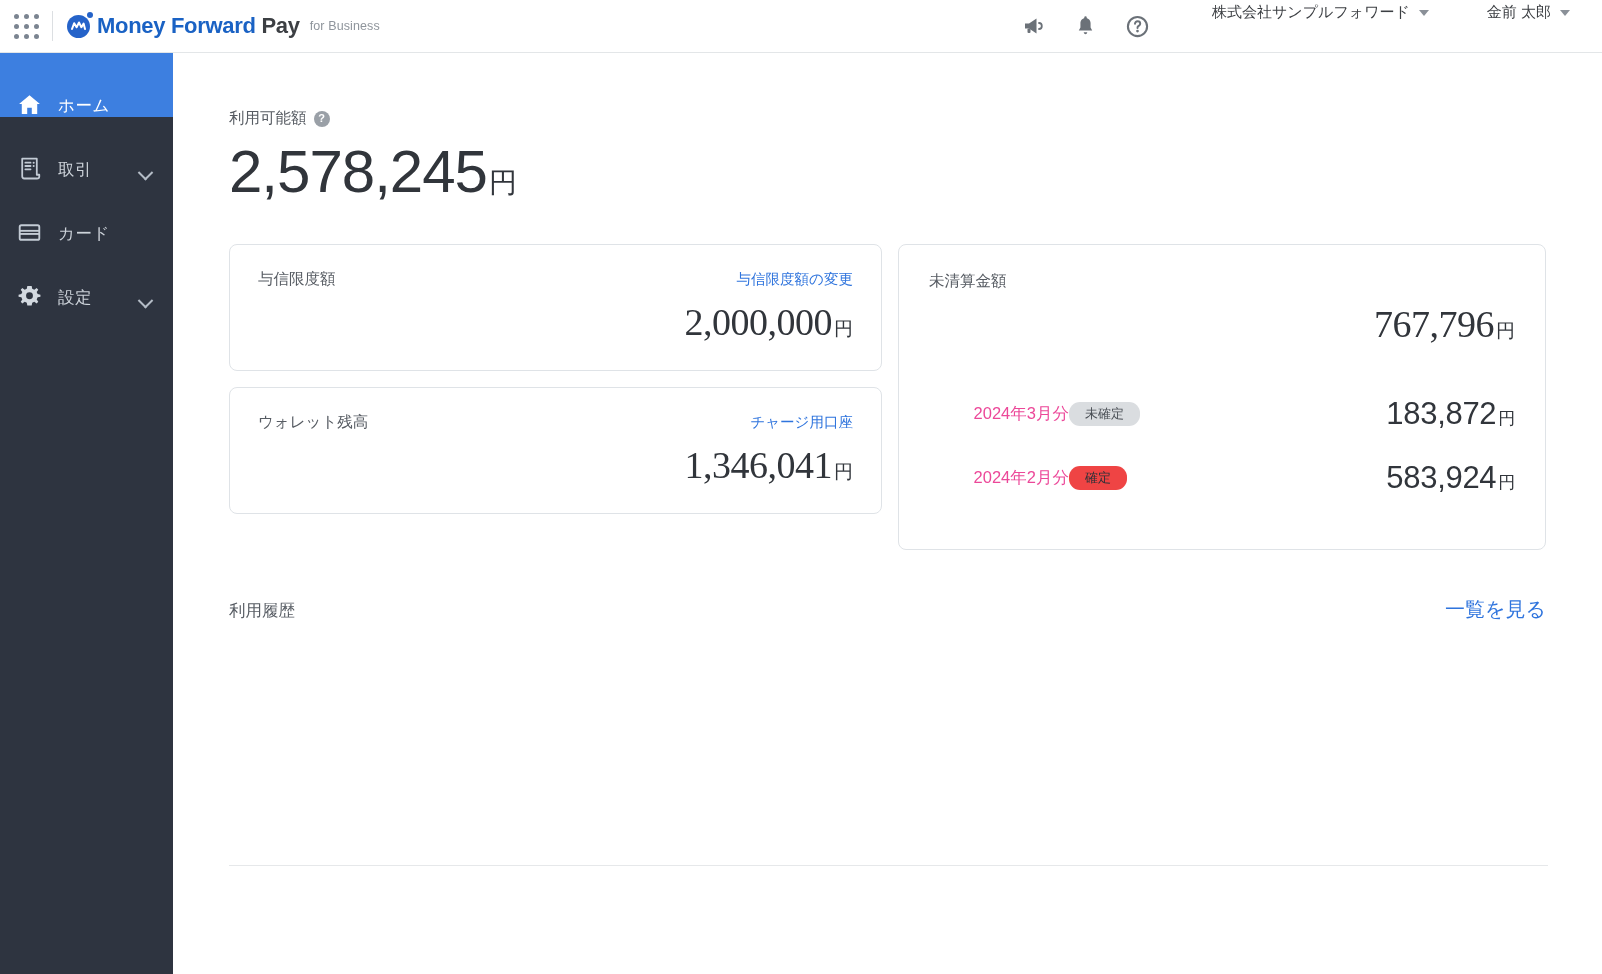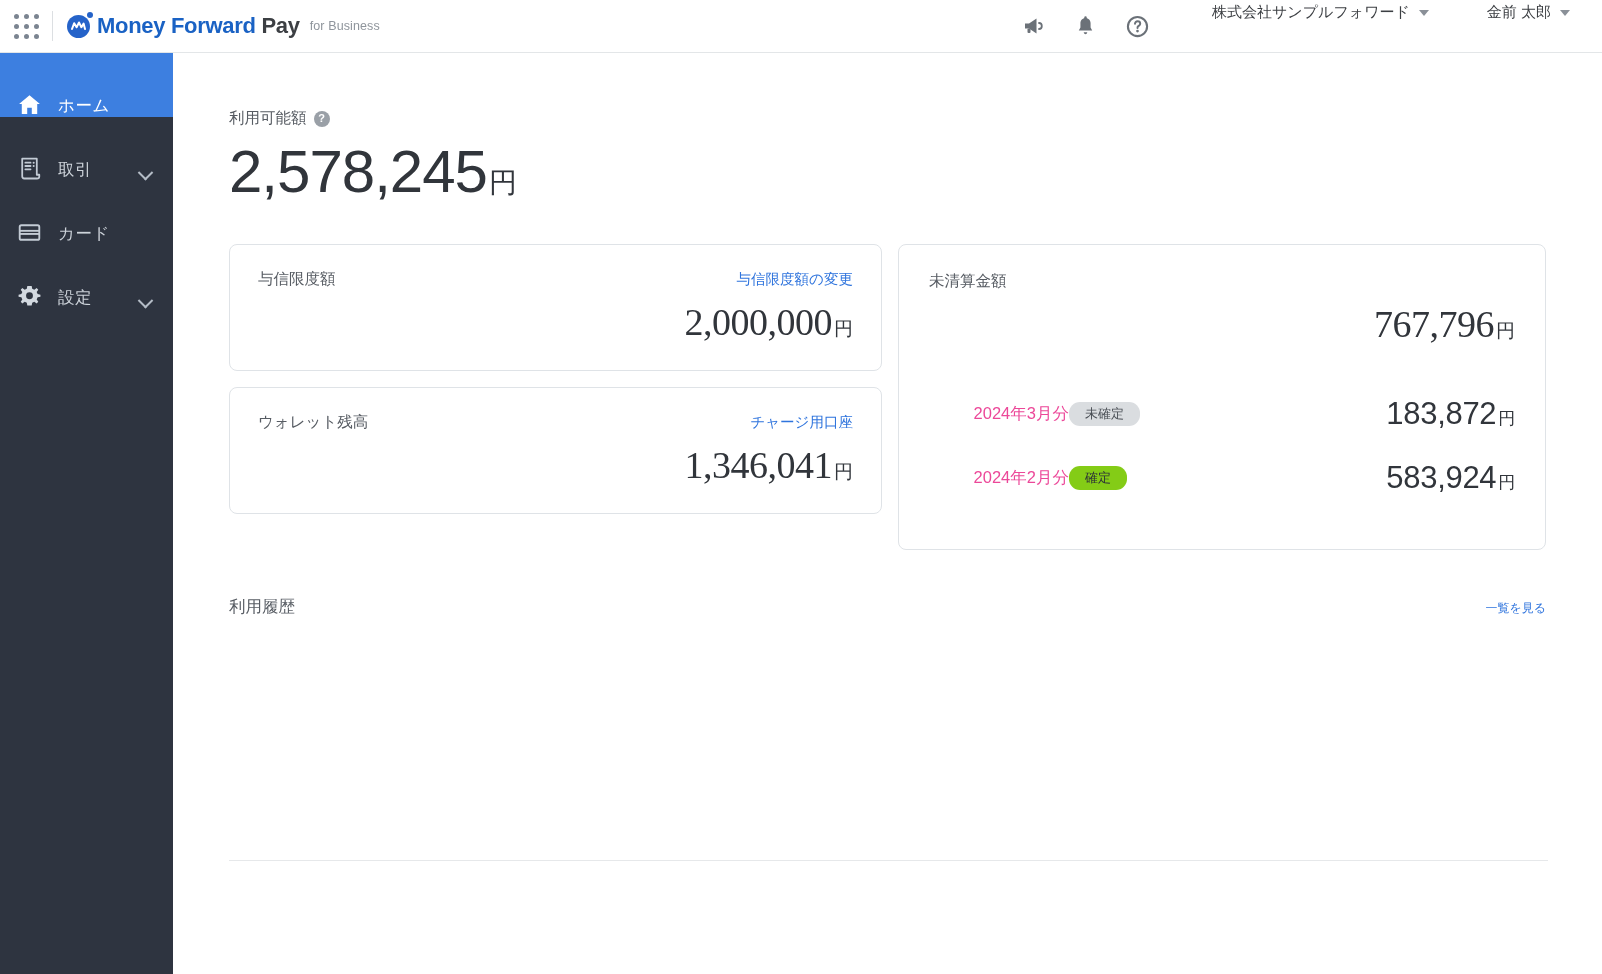--- a/index.html
+++ b/index.html
@@ -170,35 +170,35 @@
     display: flex; align-items: center;
     height: 64px;
   }
   .settle-period { font-size: 16.5px; color: #ec4899; width: 140px; flex: none; }
   .badge {
     font-size: 13px; border-radius: 11px;
     padding: 4px 16px; line-height: 1.2;
     white-space: nowrap;
   }
   .badge-pending { background: #dadde0; color: #4a4f55; }
-  .badge-fixed  { background: #84cc16; color: #2c3138; }
+  .badge-fixed  { background: #ef4444; color: #2c3138; }
   .settle-amount {
     margin-left: auto;
     font-size: 31px; color: #31353b; letter-spacing: -0.3px;
     white-space: nowrap;
   }
   .settle-amount .yen { font-size: 17px; margin-left: 2px; }
 
   
   .hist-head {
     display: flex; align-items: baseline; justify-content: space-between;
     margin-top: 46px;
   }
   .hist-title { font-size: 16.5px; color: #575c63; }
-  .hist-link { font-size: 12px; color: #2f74dd; cursor: pointer; text-decoration: none; }
+  .hist-link { font-size: 20px; color: #2f74dd; cursor: pointer; text-decoration: none; }
 
   .chart {
     position: relative;
     margin-top: 16px;
     height: 260px;
     width: 1319px;
   }
   .chart-baseline {
     position: absolute; left: 0; right: 0; bottom: 33px;
     height: 1px; background: #e6e8ea;

